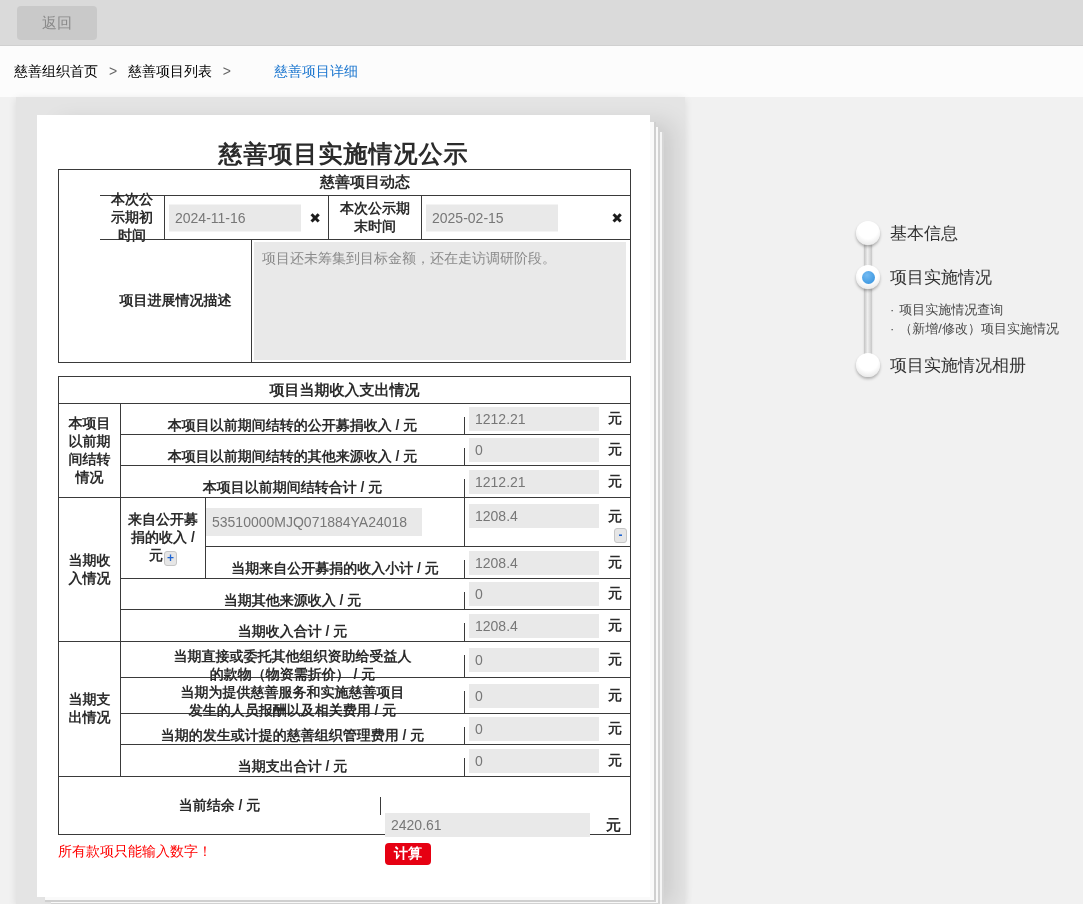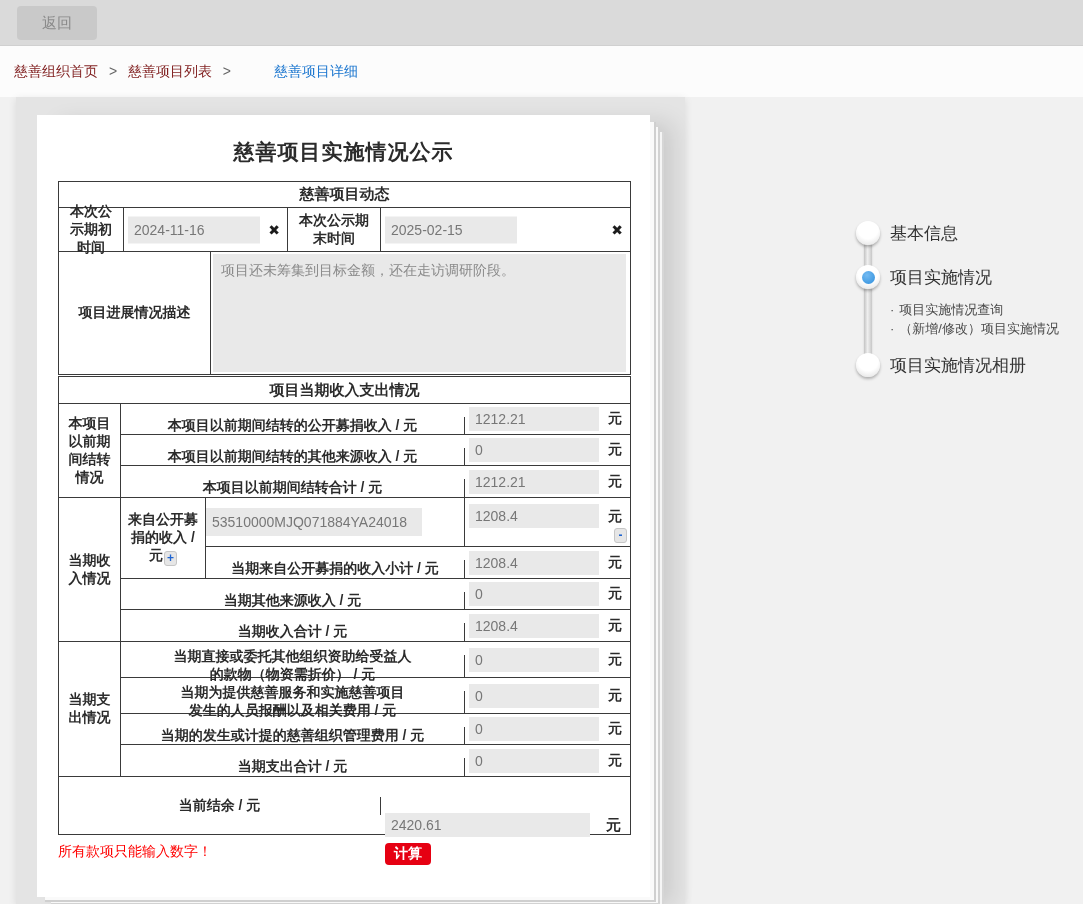--- a/index.html
+++ b/index.html
@@ -7,48 +7,48 @@
   .screen { position:relative; width:1083px; height:904px; background:#f1f1f1; overflow:hidden; }
 
   
   .topbar { position:absolute; left:0; top:0; width:1083px; height:46px; background:#dadada; border-bottom:1px solid #d0d0d0; }
   .back-btn { position:absolute; left:17px; top:6px; width:80px; height:34px; background:#c9c9c9; border:none; border-radius:4px; color:#8a8a8a; font-size:15px; font-family:inherit; cursor:pointer; }
 
   
   .crumbbar { position:absolute; left:0; top:46px; width:1083px; height:51px; background:#fcfcfc; }
   .crumbs { position:absolute; left:14px; top:17px; font-size:14px; color:#3a3a3a; }
   .crumbs .sep { margin:0 7px; color:#666; }
-  .bc-link { color:#7f1d1d; cursor:pointer; }
+  .bc-link { color:#000000; cursor:pointer; }
   .bc-active { color:#1b76cf;margin-left:32px; }
 
   
   .panel { position:absolute; left:16px; top:97px; width:669px; height:807px; background:#e4e4e4; box-shadow:0 2px 8px rgba(0,0,0,0.10); }
   .card { position:absolute; left:21px; top:18px; width:613px; height:782px; background:#ffffff;
           box-shadow: 6px 5px 0 -2px #fafafa, 7px 6px 0 -1px #cfcfcf,
                       11px 9px 0 -3px #f8f8f8, 12px 10px 0 -2px #d2d2d2,
                       16px 13px 0 -4px #f5f5f5, 17px 14px 0 -3px #d6d6d6,
                       22px 8px 22px rgba(0,0,0,0.12); }
-  .card-title { position:absolute; left:0; top:23px; width:100%; text-align:center; font-size:21px; font-weight:bold; color:#2b2b2b; letter-spacing:1px; }
+  .card-title { position:absolute; left:0; top:23px; width:100%; text-align:center; font-size:24px; font-weight:bold; color:#2b2b2b; letter-spacing:1px; }
 
   
   .tbl { position:absolute; left:21px; width:573px; border:1px solid #3a3a3a; background:#fff; }
   .thead { display:flex; align-items:center; justify-content:center; font-weight:bold; font-size:15px; color:#2b2b2b; border-bottom:1px solid #3a3a3a; }
   .row { display:flex; }
   .bb { border-bottom:1px solid #3a3a3a; }
   .br { border-right:1px solid #3a3a3a; }
   .lab { display:flex; align-items:center; justify-content:center; text-align:center; font-weight:bold; font-size:14px; color:#2b2b2b; padding:0 6px; }
   .pre { white-space:pre-line; }
 
   .gray-input { background:#e9e9e9; border:none; color:#777; font-size:14px; font-family:inherit; padding:0 6px; }
   .vcell { position:relative; width:165px; }
   .vcell .val { position:absolute; left:4px; top:50%; transform:translateY(-50%); width:130px; height:24px; }
   .vcell .unit { position:absolute; right:8px; top:50%; transform:translateY(-50%); font-weight:bold; font-size:14px; color:#2b2b2b; }
 
   
-  .dyn { top:66px; }
+  .dyn { top:54px;padding-left:41px; }
   .dyn .h { height:26px; }
   .daterow { height:44px; }
   .dl1 { width:65px; } .dv1 { width:164px; position:relative; }
   .dl2 { width:93px; } .dv2 { flex:1; position:relative; }
   .date-input { position:absolute; left:4px; top:50%; transform:translateY(-50%); width:132px; height:27px; }
   .clear-x { position:absolute; right:7px; top:50%; transform:translateY(-50%); font-weight:bold; font-size:14px; color:#1c1c1c; cursor:pointer; }
   .descrow { height:122px; }
   .dl3 { width:152px; }
   .dv3 { flex:1; padding:2px 4px 2px 2px; }
   .desc-area { width:100%; height:100%; background:#e9e9e9; border:none; resize:none; color:#8a8a8a; font-size:14px; font-family:inherit; padding:7px 8px; line-height:1.4; }

